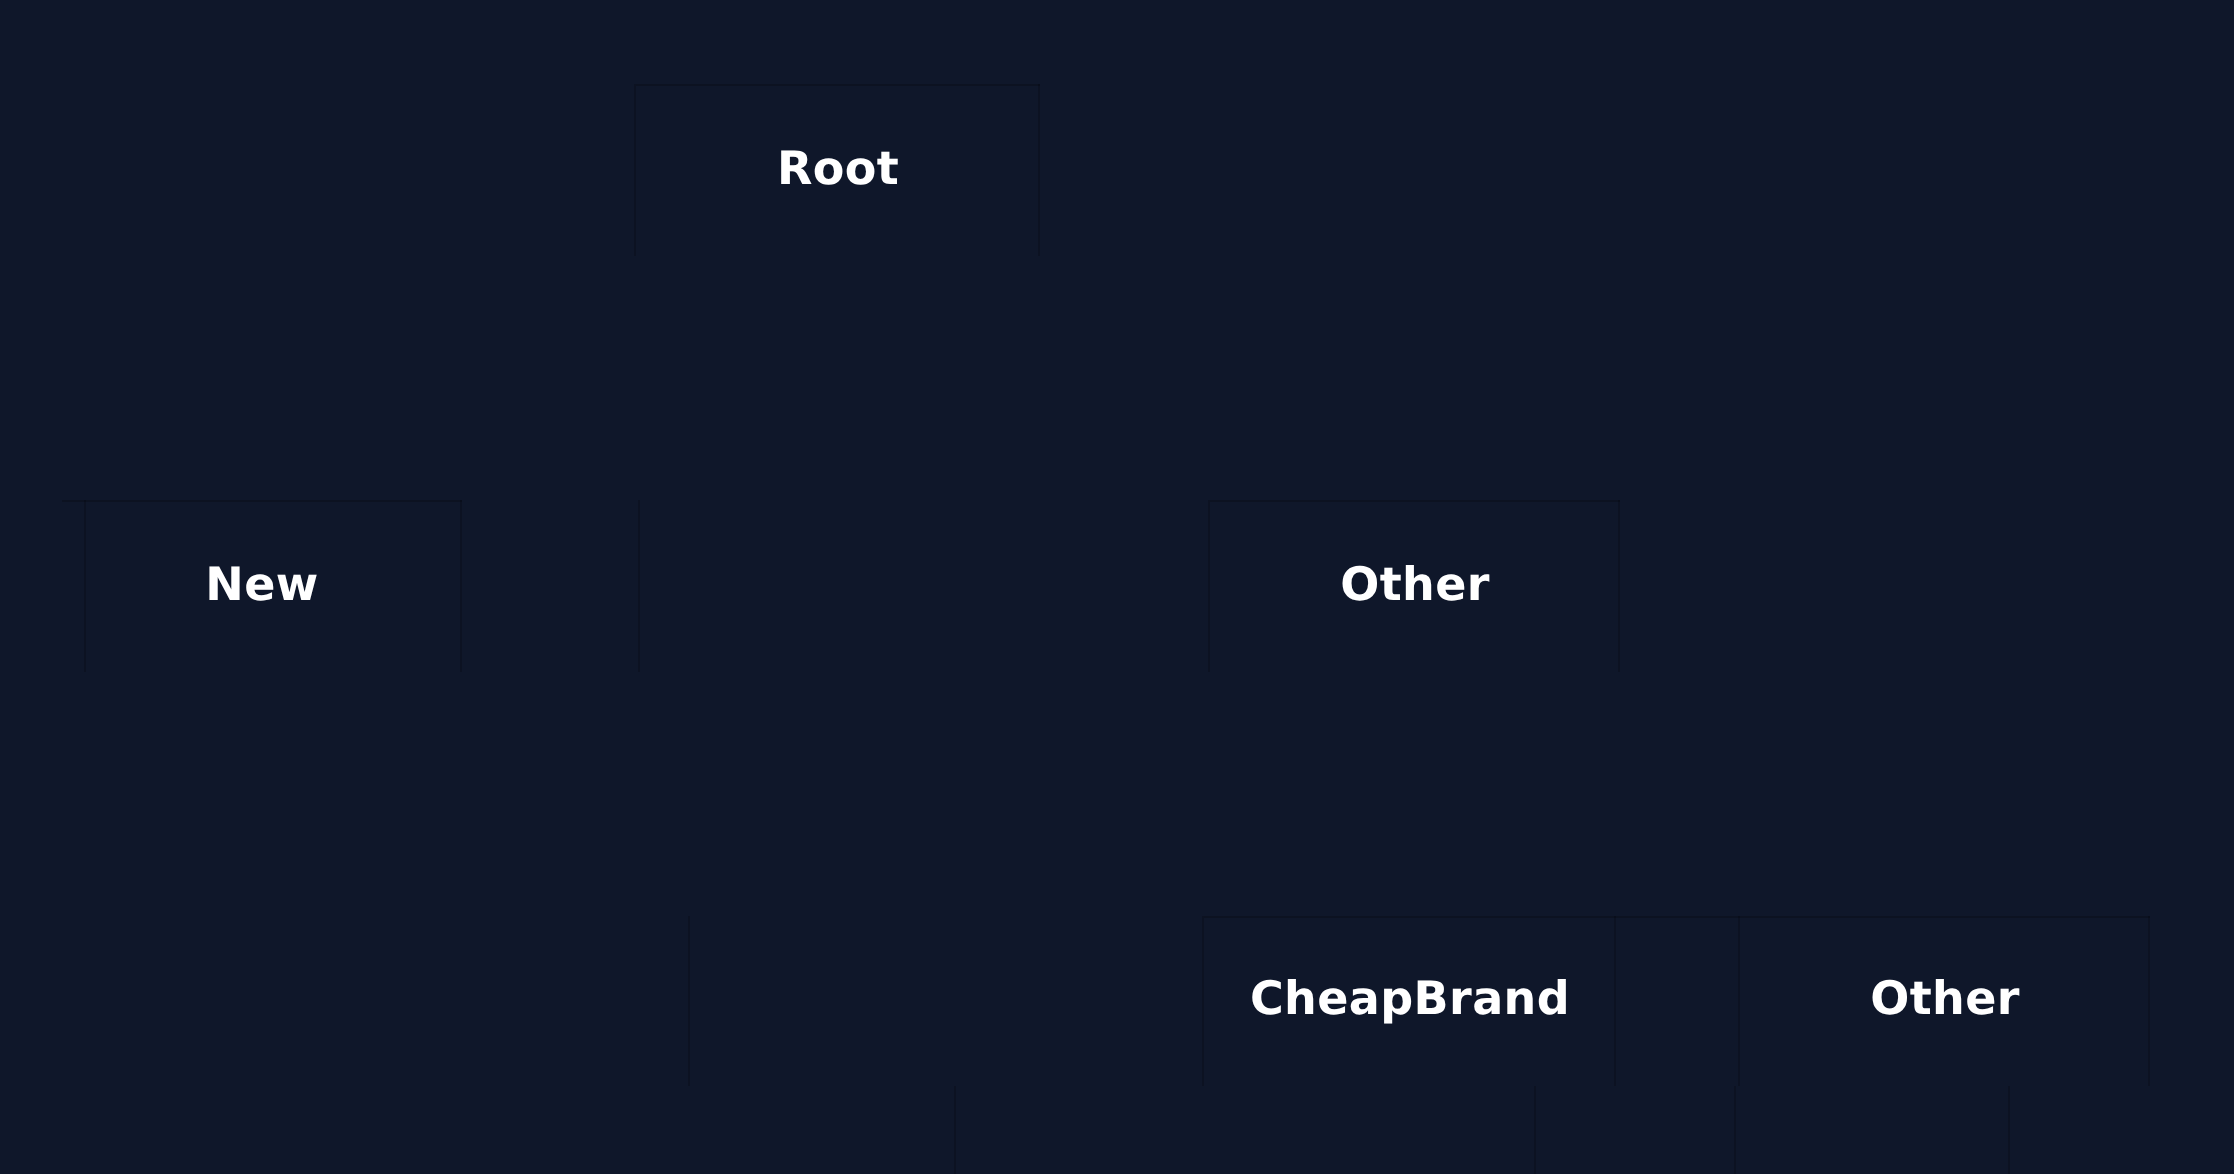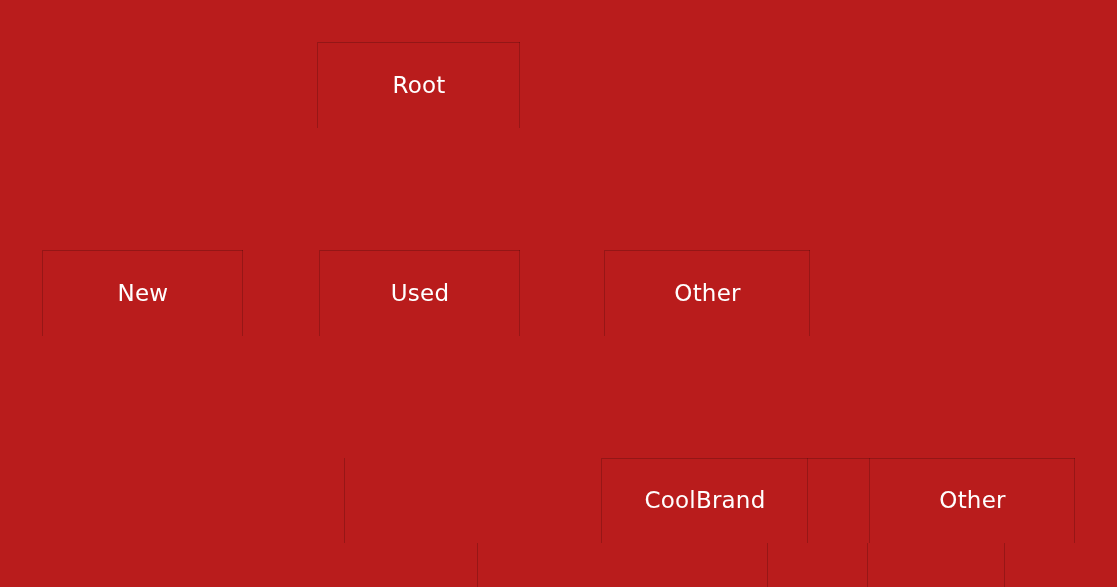--- a/index.html
+++ b/index.html
@@ -60,67 +60,64 @@
     content: "";
     position: absolute;
     top: 0; left: 0; right: 0;
     height: 1px;
     background: rgba(0,0,0,0.20);
   }
 </style>
 </head>
 <body>
 
-<div id="chart-root" style="background: #b91c1c;">
+<div id="chart-root" style="background: #0f172a; font-weight: bold;">
 
   <div class="level level-root" style="top: 42px; height: 86px;">
     <div class="node sep-right" style="left: 0px; width: 318px;">
       <span class="node-label"></span>
     </div>
     <div class="node sep-right topline" style="left: 318px; width: 202px;">
       <span class="node-label">Root</span>
     </div>
     <div class="node" style="left: 520px; width: 597px;">
       <span class="node-label"></span>
     </div>
   </div>
 
   <div class="level level-cond" style="top: 250px; height: 86px;">
     <div class="node sep-right" style="left: 0px; width: 43px;">
       <span class="node-label"></span>
     </div>
-    <div class="node sep-right topline" style="left: 43px; width: 200px;">
+    <div class="node sep-right topline" style="left: 31px; width: 200px;">
       <span class="node-label">New</span>
     </div>
     <div class="node sep-right" style="left: 243px; width: 77px;">
       <span class="node-label"></span>
-    </div>
-    <div class="node sep-right topline" style="left: 320px; width: 200px;">
-      <span class="node-label">Used</span>
     </div>
     <div class="node sep-right" style="left: 520px; width: 85px;">
       <span class="node-label"></span>
     </div>
     <div class="node sep-right topline" style="left: 605px; width: 205px;">
       <span class="node-label">Other</span>
     </div>
     <div class="node" style="left: 810px; width: 307px;">
       <span class="node-label"></span>
     </div>
   </div>
 
   <div class="level level-brand" style="top: 458px; height: 85px;">
     <div class="node sep-right" style="left: 0px; width: 345px;">
       <span class="node-label"></span>
     </div>
     <div class="node sep-right" style="left: 545px; width: 57px;">
       <span class="node-label"></span>
     </div>
     <div class="node sep-right topline" style="left: 602px; width: 206px;">
-      <span class="node-label">CoolBrand</span>
+      <span class="node-label">CheapBrand</span>
     </div>
     <div class="node sep-right topline" style="left: 808px; width: 62px;">
       <span class="node-label"></span>
     </div>
     <div class="node sep-right topline" style="left: 870px; width: 205px;">
       <span class="node-label">Other</span>
     </div>
     <div class="node" style="left: 1075px; width: 42px;">
       <span class="node-label"></span>
     </div>

